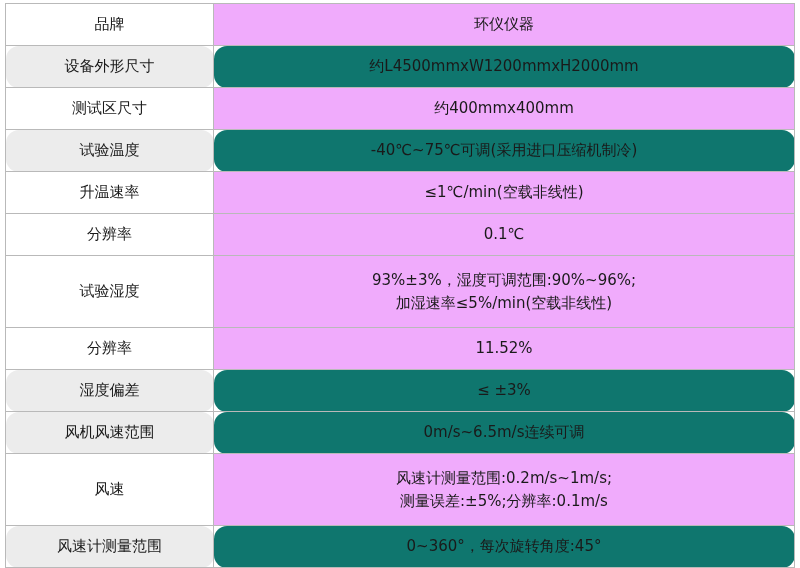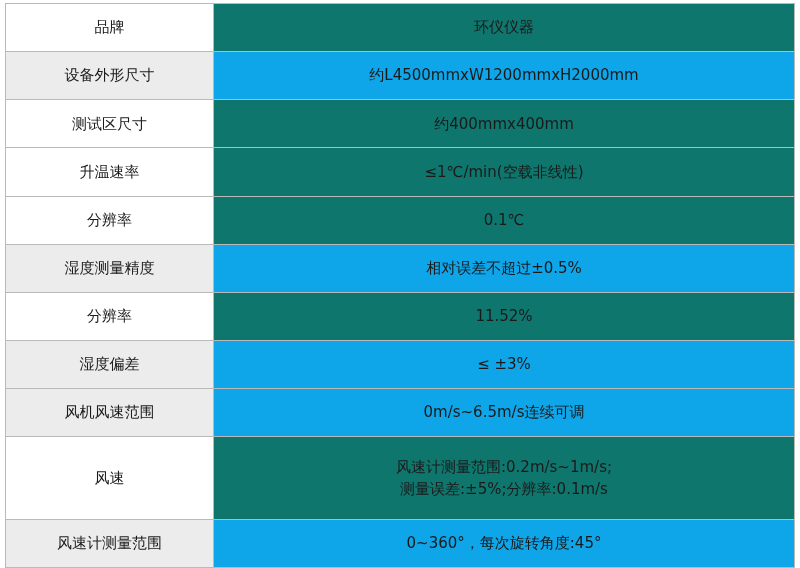--- a/index.html
+++ b/index.html
@@ -35,26 +35,27 @@
     line-height: 1.5;
     padding: 4px 6px;
     box-sizing: border-box;
   }
   td.label-cell {
     width: 208px;
     background: #ffffff;
   }
   tr.shaded td {
     background: #ececec;
+    border-radius: 13px;
   }
   td.value-cell {
-    background: #0f766e;
+    background: #f0abfc;
   }
   tr.shaded td.value-cell {
-    background: #0ea5e9;
+    background: #0f766e;
   }
   .value-line {
     display: block;
     white-space: nowrap;
   }
   .two-line td {
     padding-top: 6px;
     padding-bottom: 6px;
   }
 </style>
@@ -75,36 +76,43 @@
         <td class="value-cell">
           <span class="value-line">约L4500mmxW1200mmxH2000mm</span>
         </td>
       </tr>
       <tr>
         <td class="label-cell">测试区尺寸</td>
         <td class="value-cell">
           <span class="value-line">约400mmx400mm</span>
         </td>
       </tr>
+      <tr class="shaded">
+        <td class="label-cell">试验温度</td>
+        <td class="value-cell">
+          <span class="value-line">-40℃~75℃可调(采用进口压缩机制冷)</span>
+        </td>
+      </tr>
       <tr>
         <td class="label-cell">升温速率</td>
         <td class="value-cell">
           <span class="value-line">≤1℃/min(空载非线性)</span>
         </td>
       </tr>
       <tr>
         <td class="label-cell">分辨率</td>
         <td class="value-cell">
           <span class="value-line">0.1℃</span>
         </td>
       </tr>
-      <tr class="shaded">
-        <td class="label-cell">湿度测量精度</td>
+      <tr class="two-line">
+        <td class="label-cell">试验湿度</td>
         <td class="value-cell">
-          <span class="value-line">相对误差不超过±0.5%</span>
+          <span class="value-line">93%±3%，湿度可调范围:90%~96%;</span>
+          <span class="value-line">加湿速率≤5%/min(空载非线性)</span>
         </td>
       </tr>
       <tr>
         <td class="label-cell">分辨率</td>
         <td class="value-cell">
           <span class="value-line">11.52%</span>
         </td>
       </tr>
       <tr class="shaded">
         <td class="label-cell">湿度偏差</td>

